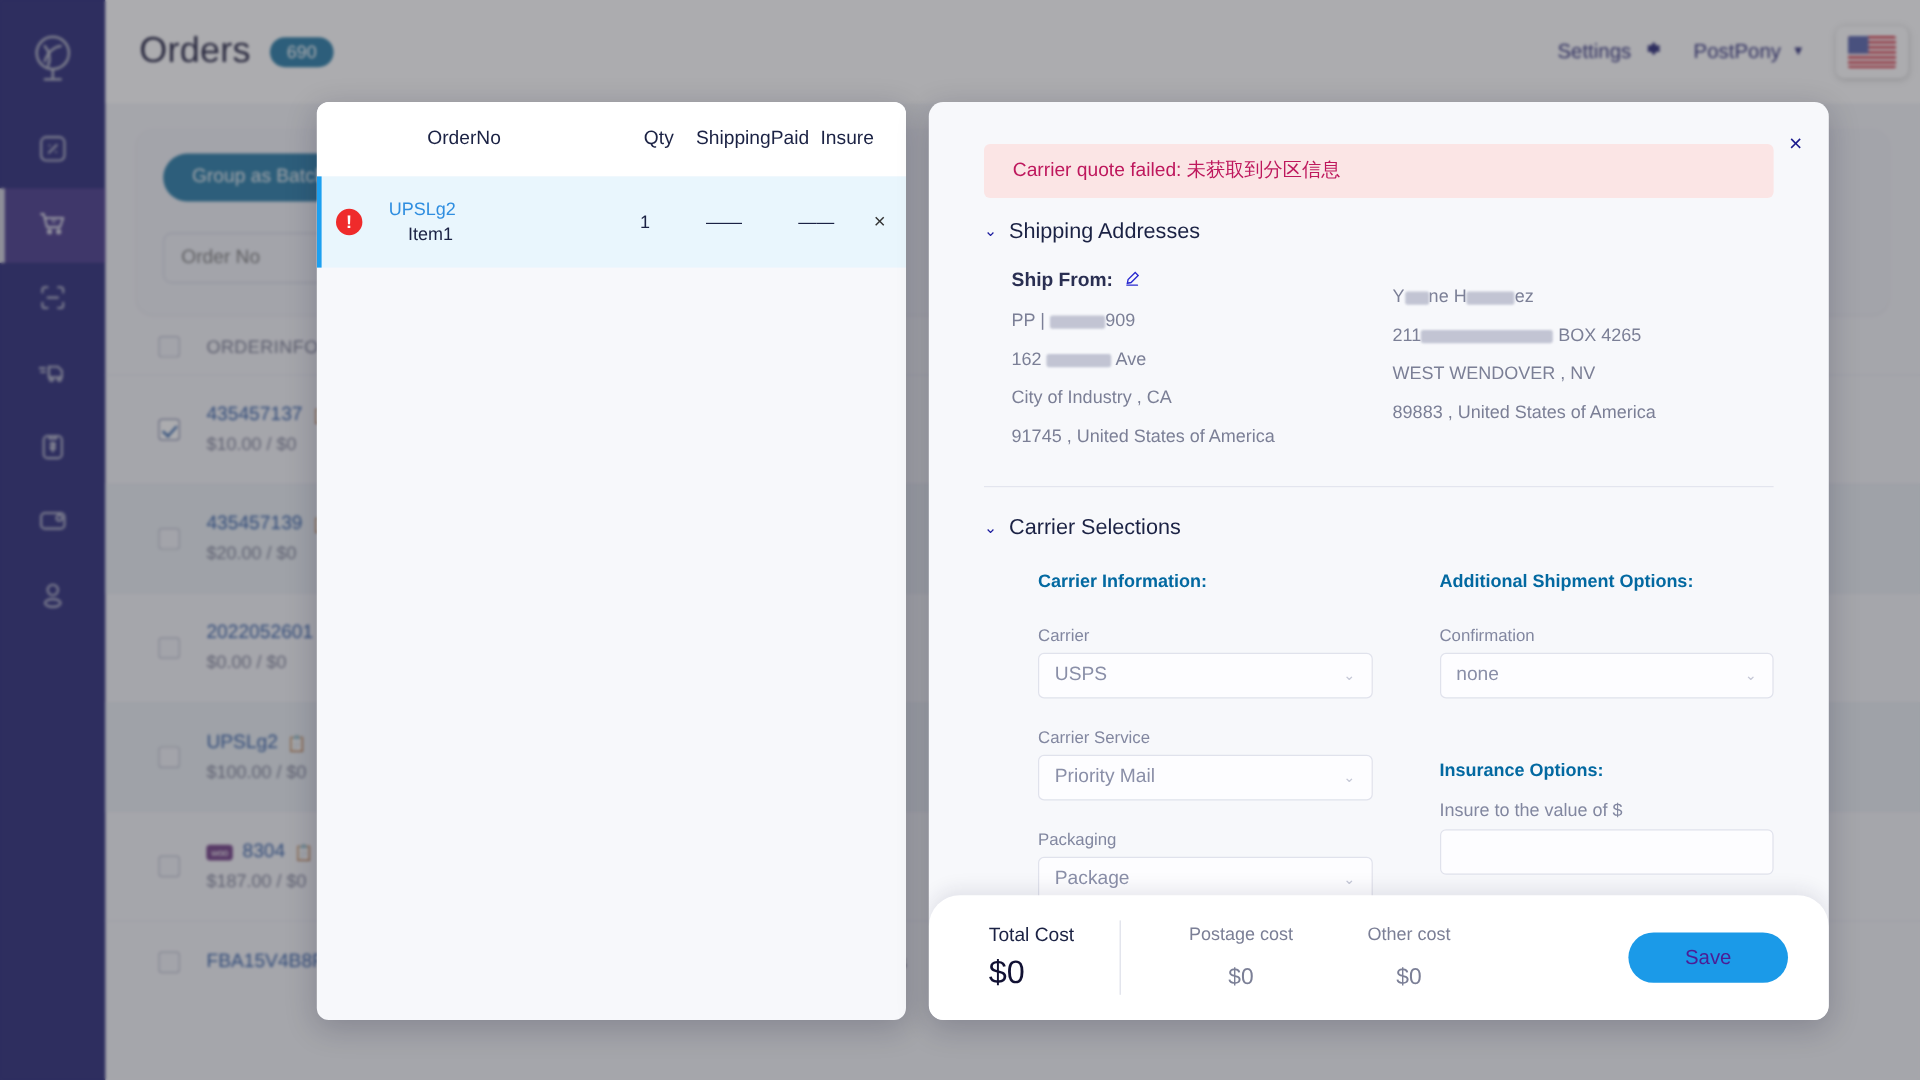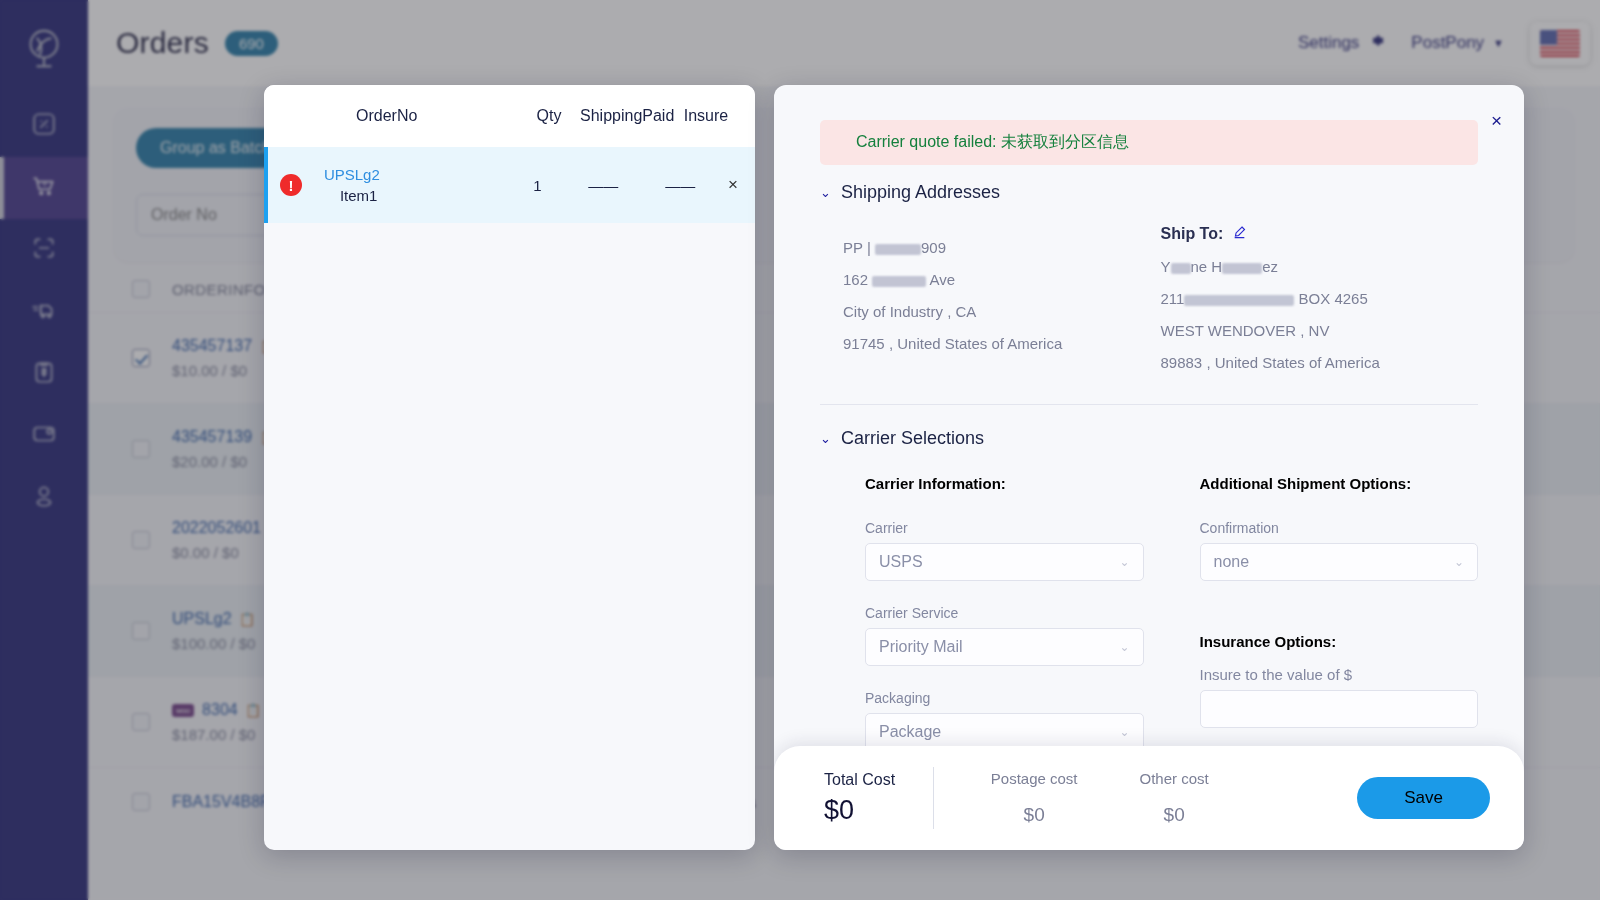--- a/index.html
+++ b/index.html
@@ -176,22 +176,22 @@
     background: #f7f8fb; border-radius: 12px;
     box-shadow: 0 6px 26px rgba(20,20,50,.22);
     overflow: hidden;
   }
   .mr-scroll { position: absolute; inset: 0 0 0 0; padding: 28px 46px 0 46px; }
   .mr-close {
     position: absolute; right: 22px; top: 26px;
     color: #1a1a8e; font-size: 19px; cursor: pointer; line-height: 1;
   }
   .alert-bar {
-    background: #fbe5e5; color: #15803d;
-    border-radius: 5px; padding: 12px 36px;
+    background: #fbe5e5; color: #be185d;
+    border-radius: 5px; padding: 12px 24px;
     font-size: 16px; margin-top: 7px;
   }
   .sec-title {
     display: flex; align-items: center; gap: 10px;
     margin-top: 17px; color: #1b2244; font-size: 18px;
   }
   .caret { color: #1a1a9e; font-size: 13px; }
   .addr-grid {
     display: flex; margin-top: 21px; padding-left: 23px;
   }
@@ -217,38 +217,38 @@
     height: 38px; border: 1px solid #e0e2ec; border-radius: 5px;
     background: #fdfdff; display: flex; align-items: center;
     padding: 0 13px; color: #8a8fa8; font-size: 16px;
     position: relative;
   }
   .chev {
     margin-left: auto; color: #c4c7d6; font-size: 12px;
   }
   .cols { display: flex; gap: 56px; padding-left: 45px; margin-top: 26px; }
   .col { width: 292px; }
-  .sub-title { color: #000000; font-size: 15px; font-weight: bold; margin-bottom: 28px; }
+  .sub-title { color: #0369a1; font-size: 15px; font-weight: bold; margin-bottom: 28px; }
   .fgroup { margin-bottom: 24px; }
 
   .mr-footer {
     position: absolute; left: 0; right: 0; bottom: 0;
     height: 104px; background: #fff;
     border-radius: 26px 26px 12px 12px;
     box-shadow: 0 -4px 16px rgba(30,30,70,.10);
     display: flex; align-items: center; padding: 0 34px 0 50px;
   }
   .tc-label { color: #1b2244; font-size: 16px; }
   .tc-val { color: #111133; font-size: 27px; margin-top: 6px; }
   .vsep { width: 1px; height: 62px; background: #dcdfe9; margin: 0 30px 0 38px; }
   .cost-col { width: 140px; text-align: center; }
   .cost-l { color: #7b7f96; font-size: 15px; }
   .cost-v { color: #7b7f96; font-size: 19px; margin-top: 17px; }
   .btn-save {
-    margin-left: auto; background: #1b9ae8; color: #000000;
+    margin-left: auto; background: #1b9ae8; color: #4c1d95;
     border: none; border-radius: 22px;
     width: 133px; height: 42px; font-size: 17px; cursor: pointer;
   }
 </style>
 </head>
 <body>
 
 <div id="root">
 
   <div class="bg-app">
@@ -525,40 +525,40 @@
 
       <div class="alert-bar">Carrier quote failed: 未获取到分区信息</div>
 
       <div class="sec-title">
         <span class="caret">⌄</span>
         <span>Shipping Addresses</span>
       </div>
 
       <div class="addr-grid">
         <div class="addr-col">
-          <div class="addr-line">
-            <span>PP | </span><span class="redact" style="width:46px"></span><span>909</span>
-          </div>
-          <div class="addr-line">
-            <span>162 </span><span class="redact" style="width:54px"></span><span> Ave</span>
-          </div>
-          <div class="addr-line">City of Industry , CA</div>
-          <div class="addr-line">91745 , United States of America</div>
-        </div>
-
-        <div class="addr-col">
           <div class="addr-label">
-            <span>Ship To:</span>
+            <span>Ship From:</span>
             <span class="pen">
               <svg viewBox="0 0 24 24" width="15" height="16" fill="none" stroke="#2a2ad0" stroke-width="1.8" stroke-linecap="round">
                 <path d="M16 4l4 4-9.5 9.5-5 1 1-5L16 4z"></path>
                   <path d="M5 21h14"></path>
               </svg>
             </span>
           </div>
+          <div class="addr-line">
+            <span>PP | </span><span class="redact" style="width:46px"></span><span>909</span>
+          </div>
+          <div class="addr-line">
+            <span>162 </span><span class="redact" style="width:54px"></span><span> Ave</span>
+          </div>
+          <div class="addr-line">City of Industry , CA</div>
+          <div class="addr-line">91745 , United States of America</div>
+        </div>
+
+        <div class="addr-col">
           <div class="addr-line">
             <span>Y</span><span class="redact" style="width:20px"></span><span>ne H</span><span class="redact" style="width:40px"></span><span>ez</span>
           </div>
           <div class="addr-line">
             <span>211</span><span class="redact" style="width:110px"></span><span> BOX 4265</span>
           </div>
           <div class="addr-line">WEST WENDOVER , NV</div>
           <div class="addr-line">89883 , United States of America</div>
         </div>
       </div>

